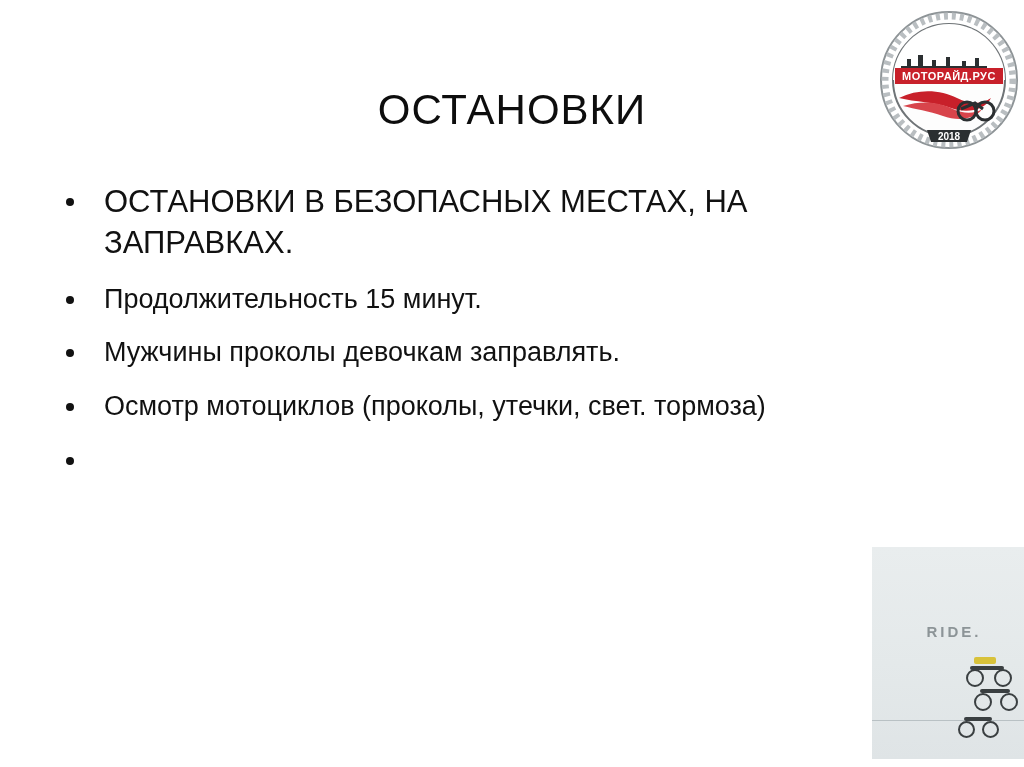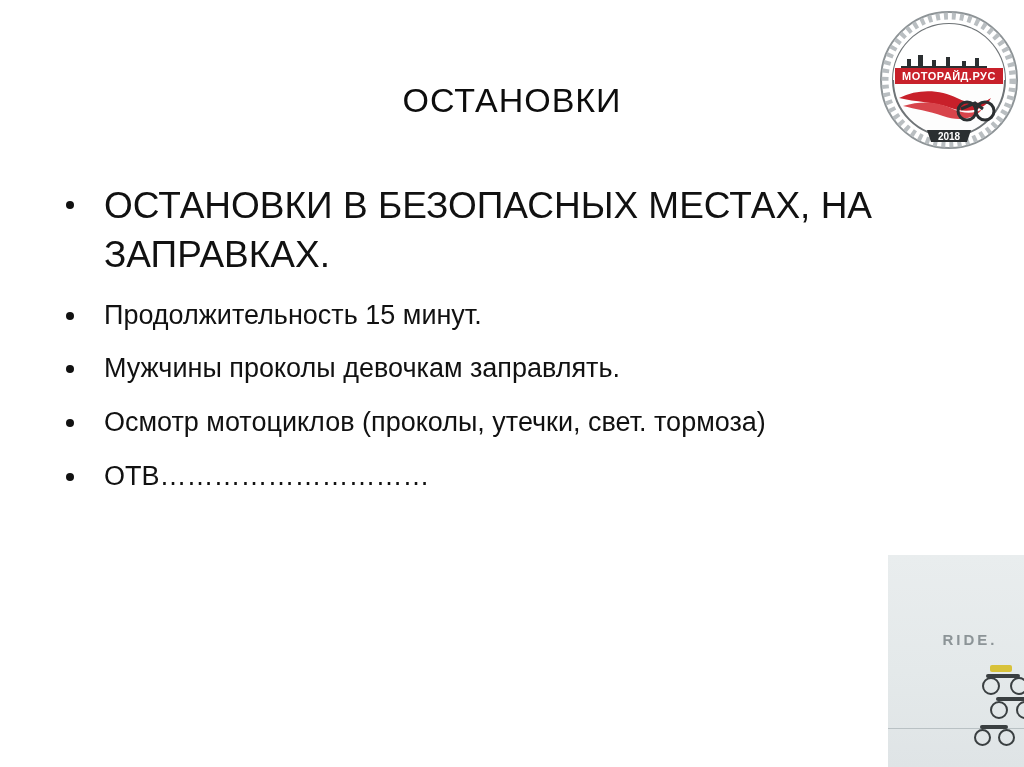--- a/index.html
+++ b/index.html
@@ -17,21 +17,21 @@
     height: 767px;
     background: #ffffff;
     overflow: hidden;
   }
   .slide-title {
     position: absolute;
     left: 0;
     top: 58px;
     width: 1024px;
     text-align: center;
-    font-size: 34px;
+    font-size: 42px;
     font-weight: normal;
     letter-spacing: 1px;
     color: #0d0d0d;
   }
   .bullet-list {
     position: absolute;
     left: 52px;
     top: 182px;
     width: 860px;
     list-style: none;
@@ -49,39 +49,39 @@
   .bullet-item .dot {
     position: absolute;
     left: 14px;
     top: 0.52em;
     width: 8px;
     height: 8px;
     border-radius: 50%;
     background: #111111;
   }
   .bullet-item.caps {
-    font-size: 37px;
+    font-size: 31px;
   }
 
   
   .logo {
     position: absolute;
     right: 5px;
     top: 10px;
     width: 140px;
     height: 140px;
   }
   .logo svg { display:block; }
 
   
   .photo {
     position: absolute;
     right: 0;
-    bottom: 0;
-    width: 136px;
+    bottom: 8px;
+    width: 152px;
     height: 212px;
     background: linear-gradient(180deg,#e9edee 0%, #e4e9ea 55%, #dfe4e6 100%);
     overflow: hidden;
   }
   .photo .ride-text {
     position: absolute;
     left: 0;
     top: 76px;
     width: 164px;
     text-align: center;
@@ -137,21 +137,20 @@
     <li class="bullet-item">
       <span class="dot"></span>
       <span>Мужчины проколы девочкам заправлять.</span>
     </li>
     <li class="bullet-item">
       <span class="dot"></span>
       <span>Осмотр мотоциклов  (проколы, утечки, свет. тормоза)</span>
     </li>
     <li class="bullet-item">
       <span class="dot"></span>
-      <span>ОТВ…………………………</span>
     </li>
   </ul>
 
   <div class="logo">
     <svg width="140" height="140" viewBox="0 0 140 140" xmlns="http://www.w3.org/2000/svg">
       <circle cx="70" cy="70" r="68" fill="#ffffff" stroke="#8e9497" stroke-width="2"></circle>
       <circle cx="70" cy="70" r="64" fill="none" stroke="#b9bec1" stroke-width="7" stroke-dasharray="4 4"></circle>
       <circle cx="70" cy="70" r="56" fill="#fdfdfd" stroke="#6f7477" stroke-width="2"></circle>
 
       <path d="M14 70 A56 56 0 0 1 126 70 Z" fill="#ffffff"></path>

